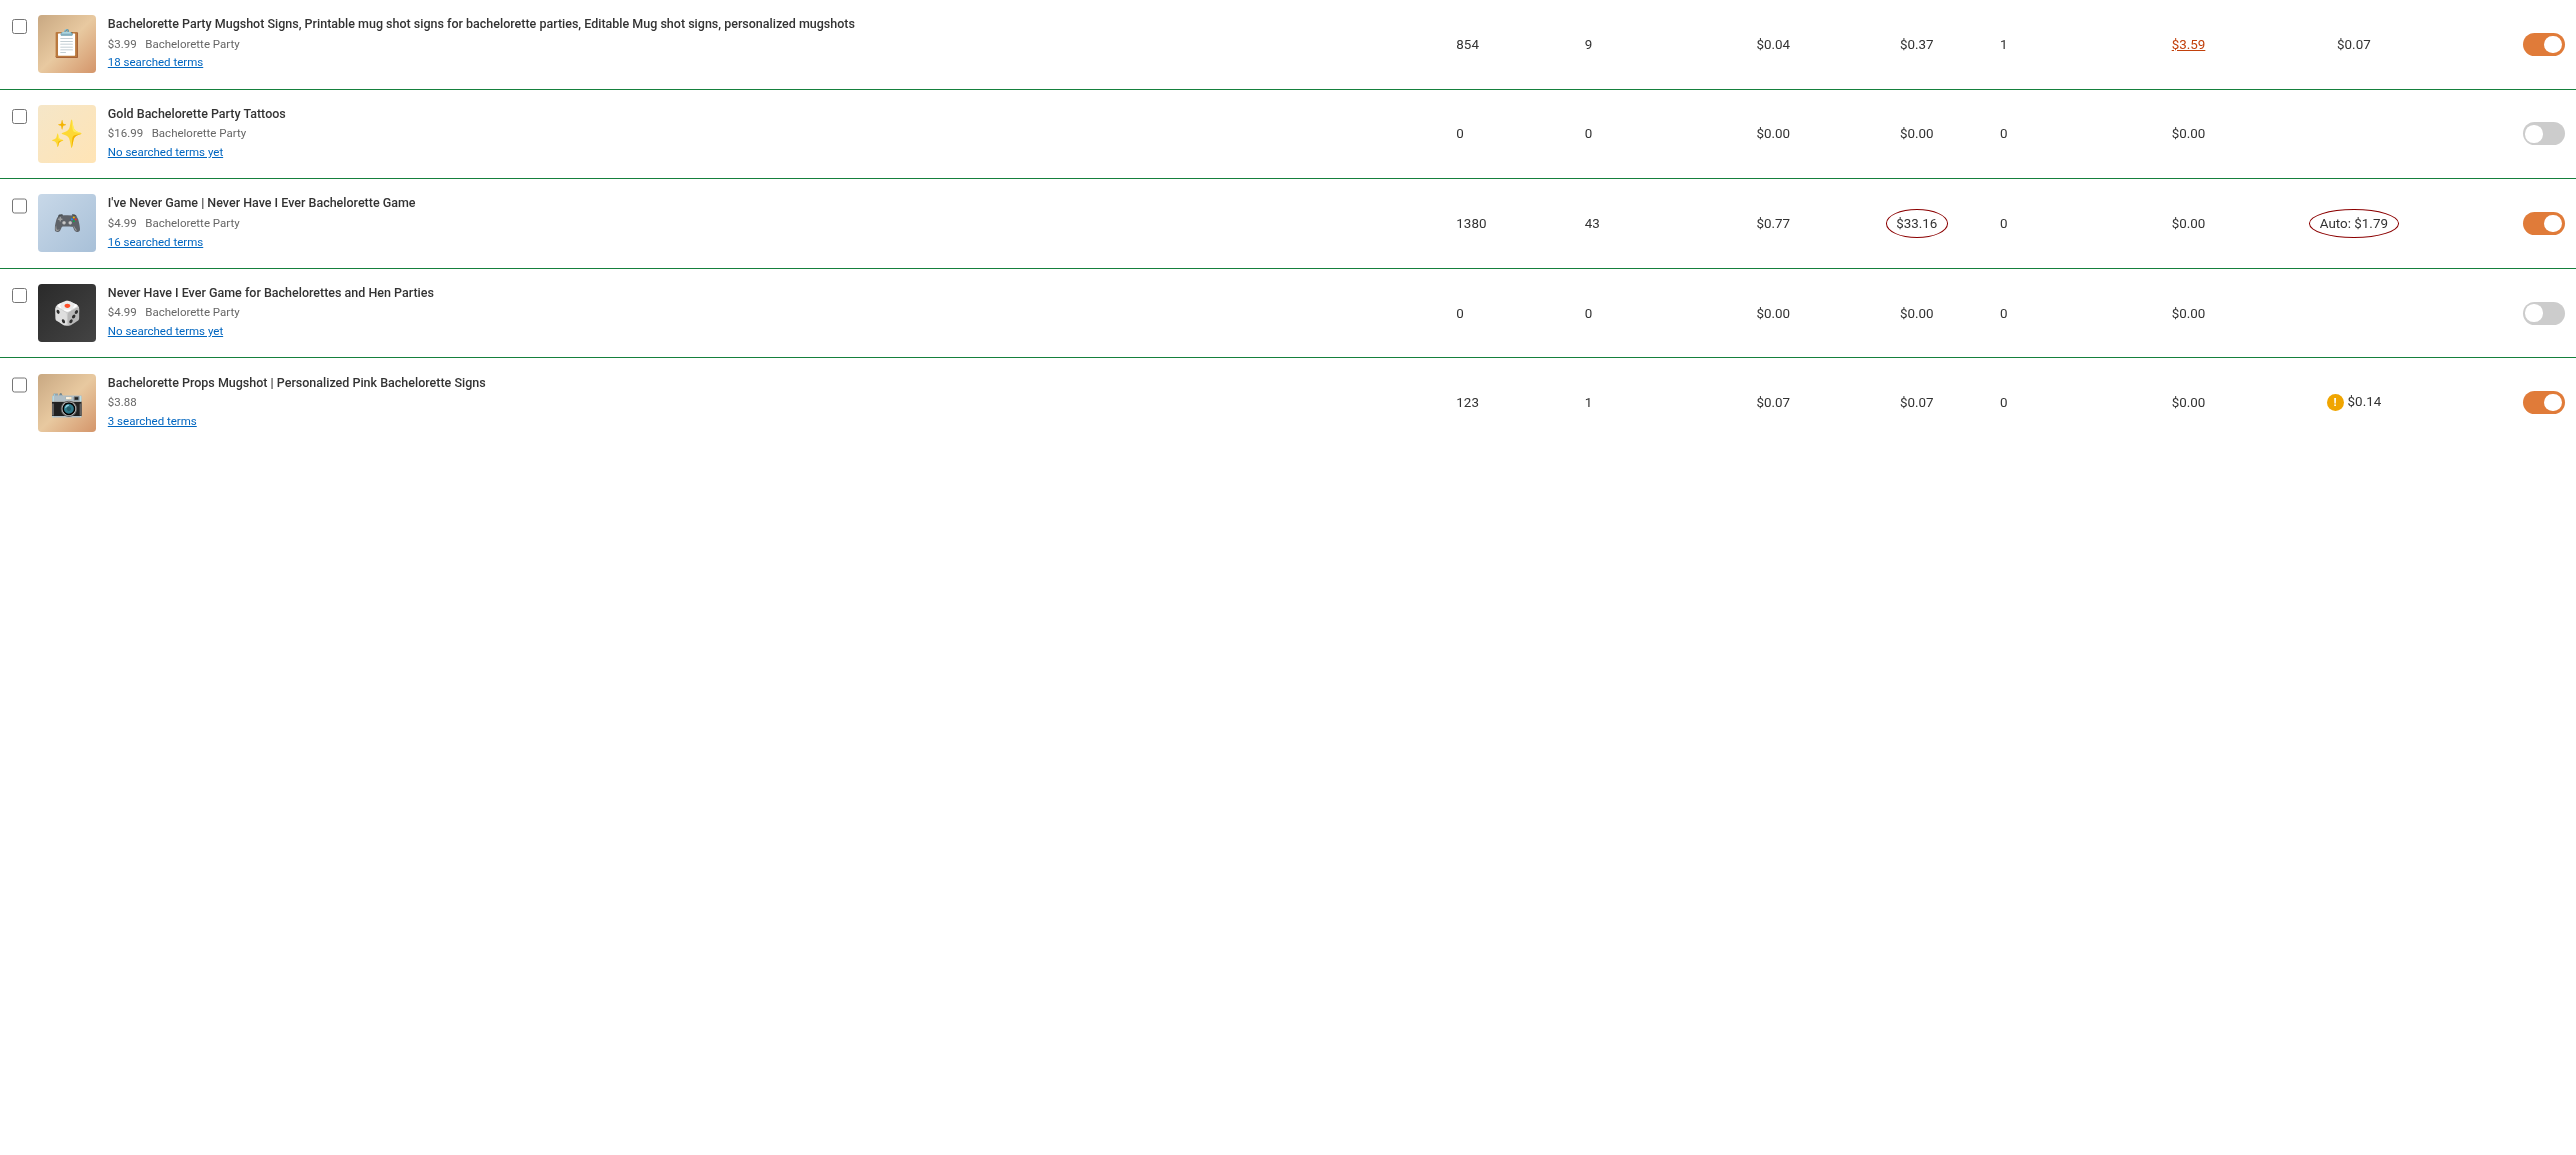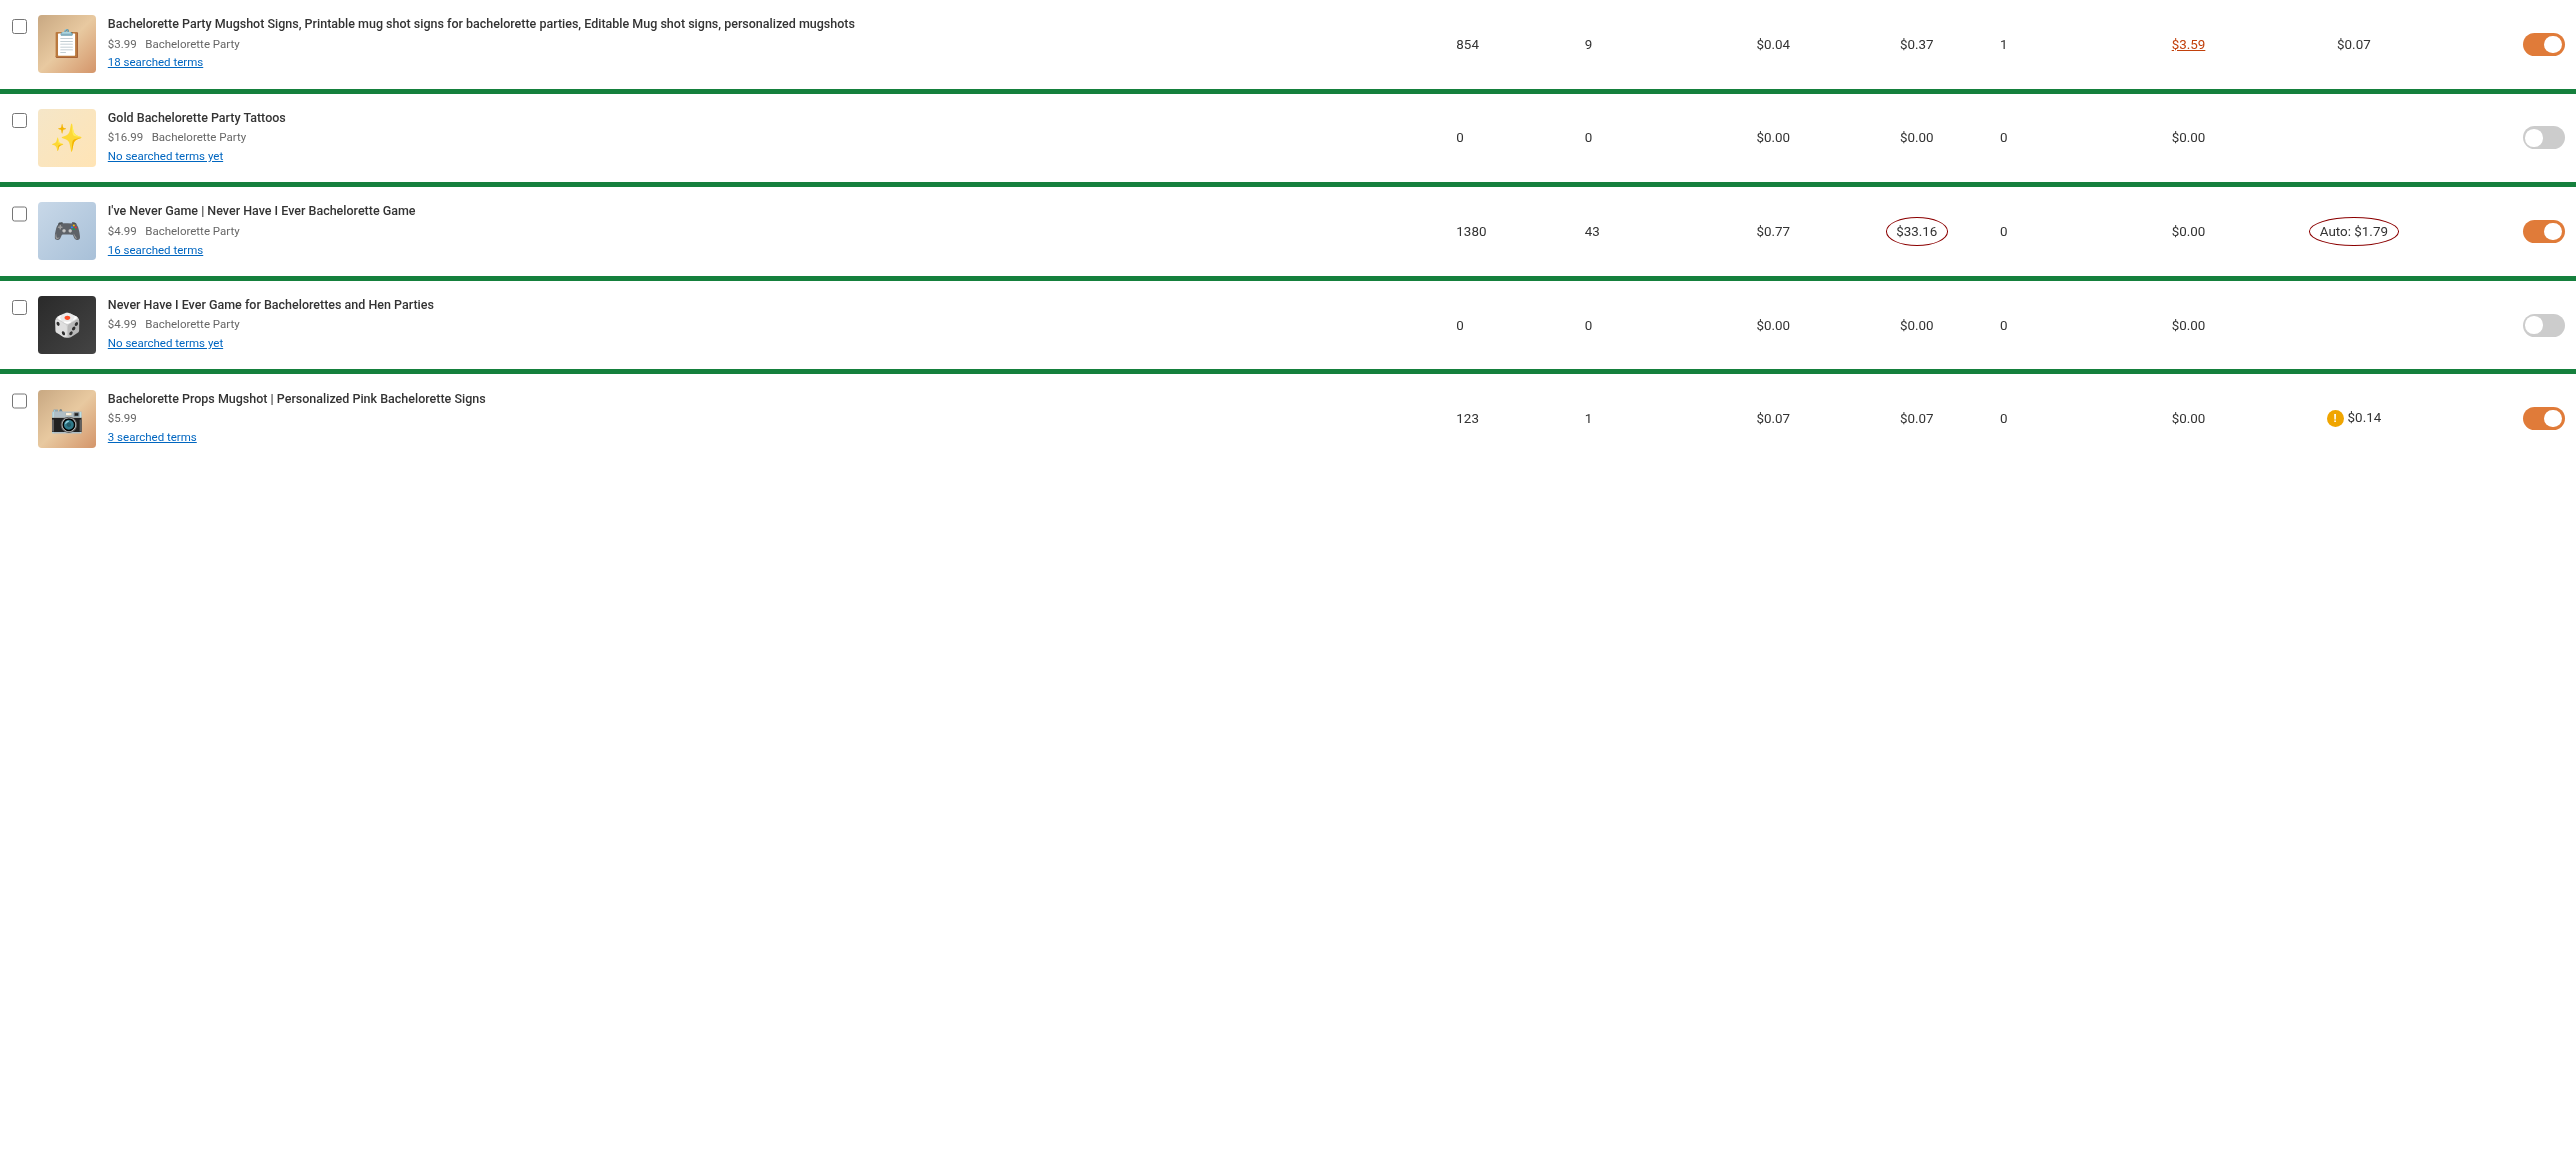--- a/index.html
+++ b/index.html
@@ -14,21 +14,21 @@
       width: 100%;
       overflow-x: auto;
     }
 
     table {
       width: 100%;
       border-collapse: collapse;
     }
 
     tbody tr {
-      border-bottom: 5px solid #15803d;
+      border-bottom: 1px solid #15803d;
     }
 
     tbody tr:last-child {
       border-bottom: none;
     }
 
     td {
       padding: 15.3px 11.5px;
       vertical-align: middle;
       white-space: nowrap;
@@ -357,21 +357,21 @@
         <tr>
           <td class="col-product">
     <div class="product-cell">
       <div class="checkbox-wrap">
         <input type="checkbox" style="">
       </div>
       <div class="product-thumb thumb-props"></div>
       <div class="product-info">
         <div class="product-title">Bachelorette Props Mugshot | Personalized Pink Bachelorette Signs</div>
         <div class="product-meta">
-          $5.99
+          $3.88
         </div>
         <a class="product-link">3 searched terms</a>
       </div>
     </div>
   </td>
           <td class="col-number">123</td>
           <td class="col-number">1</td>
           <td class="col-money">$0.07</td>
           <td class="col-money">$0.07</td>
           <td class="col-number">0</td>

